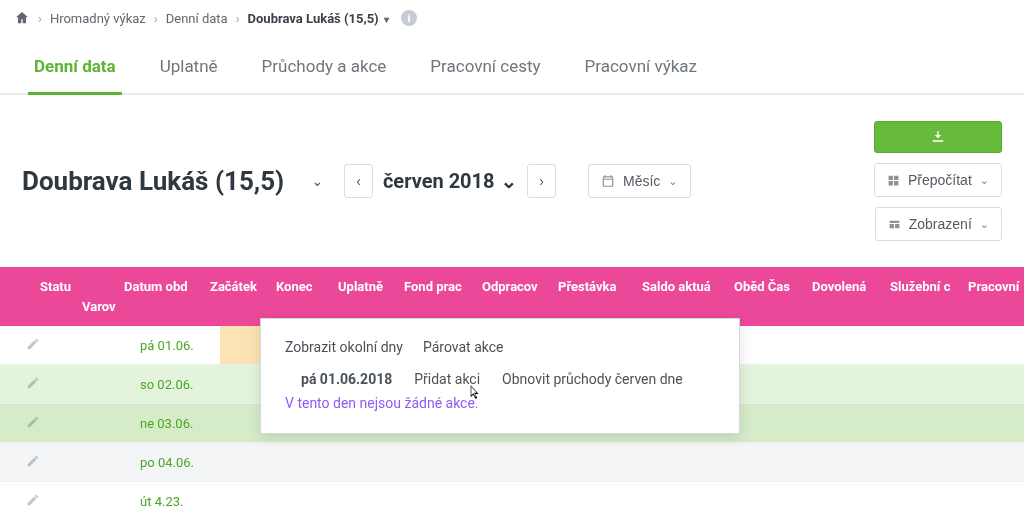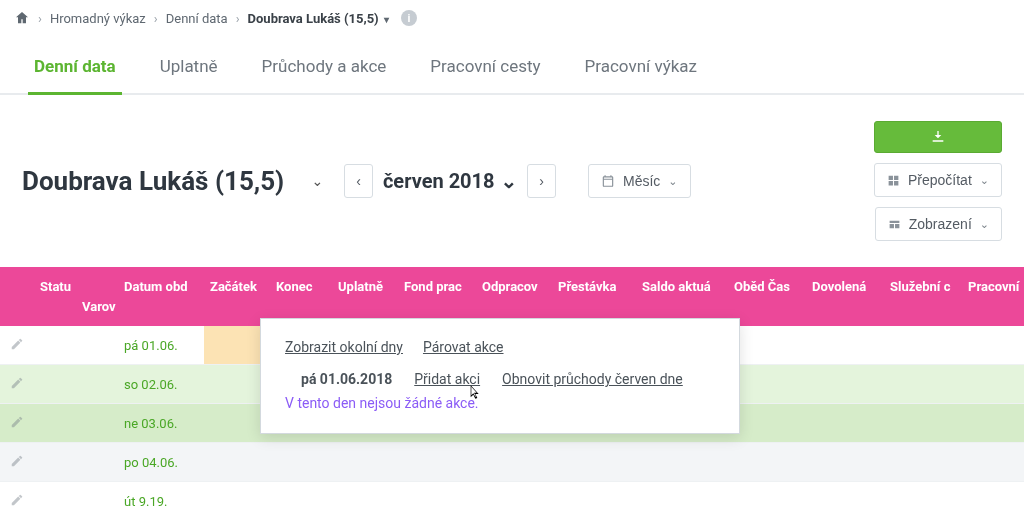--- a/index.html
+++ b/index.html
@@ -153,20 +153,21 @@
   .col-sluz  { width: 78px; flex: 0 0 78px; }
   .col-prac  { width: 76px; flex: 0 0 76px; }
   .col-lek   { width: 40px; flex: 0 0 40px; }
 
   .tbody .row {
     display: flex;
     align-items: center;
     height: 39px;
     border-bottom: 1px solid #eef1f3;
     font-size: 13px;
+    padding-left: 16px;
   }
   .tbody .row:nth-child(odd) { background: #ffffff; }
   .tbody .row:nth-child(even) { background: #f3f5f7; }
   .tbody .row.weekend { background: #e4f4dc !important; }
   .tbody .row.weekend-alt { background: #d6ecc9 !important; }
   .row .td.col-datum { color: #4aa726; }
   .pencil {
     width: 14px; height: 14px;
     opacity: 0.45;
   }
@@ -190,21 +191,20 @@
     padding: 20px 24px 22px;
     font-size: 14px;
   }
   .popover .toprow {
     display: flex;
     gap: 20px;
     margin-bottom: 16px;
   }
   .popover a {
     color: #4a5259;
-    text-decoration: underline;
     cursor: pointer;
   }
   .popover .midrow {
     display: flex;
     gap: 22px;
     align-items: baseline;
     margin-bottom: 8px;
   }
   .popover .date { font-weight: 700; padding-left: 16px; }
   .popover .note { color: #8b5cf6; }
@@ -407,21 +407,21 @@
         <div class="td col-sluz"></div>
         <div class="td col-prac"></div>
         <div class="td col-lek"></div>
       </div>
       <div class="row">
         <div class="td col-edit"><span class="pencil"><svg viewBox="0 0 24 24">
               <path d="M3 17.25V21h3.75L17.81 9.94l-3.75-3.75L3 17.25zM20.71 7.04a1 1 0 0 0 0-1.41l-2.34-2.34a1 1 0 0 0-1.41 0l-1.83 1.83 3.75 3.75 1.83-1.83z"></path>
             </svg></span></div>
         <div class="td col-stat"></div>
         <div class="td col-varo"></div>
-        <div class="td col-datum">út 9.19.</div>
+        <div class="td col-datum">út 4.23.</div>
         <div class="td col-zacatek"></div>
         <div class="td col-konec"></div>
         <div class="td col-uplat"></div>
         <div class="td col-fond"></div>
         <div class="td col-odpr"></div>
         <div class="td col-prest"></div>
         <div class="td col-saldo"></div>
         <div class="td col-obed"></div>
         <div class="td col-dov"></div>
         <div class="td col-sluz"></div>

